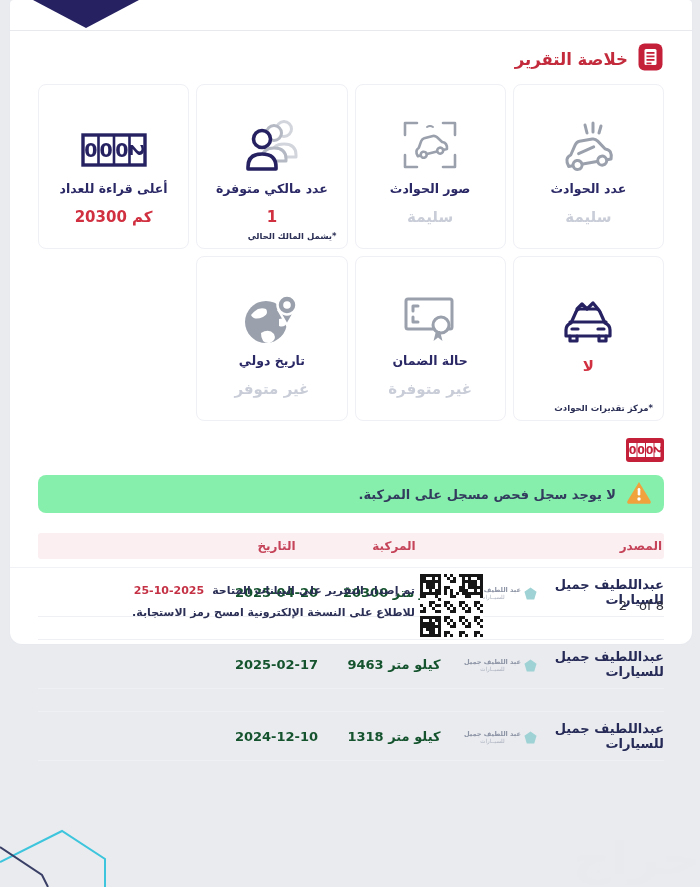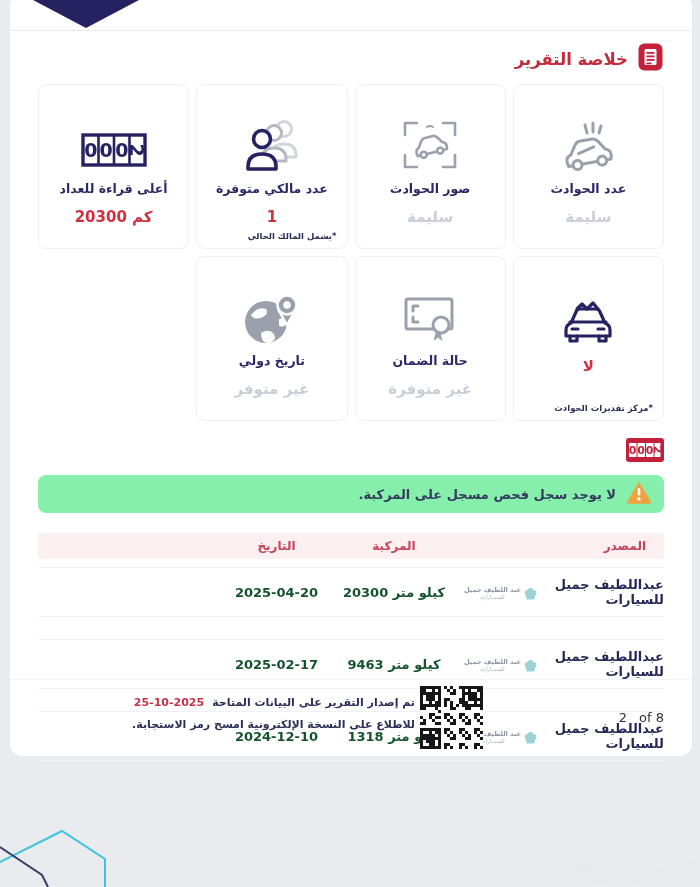--- a/index.html
+++ b/index.html
@@ -2,21 +2,21 @@
 <html><head>
 <meta charset="utf-8">
 <style>
   html,body{margin:0;padding:0}
   body{
     width:700px;height:887px;position:relative;overflow:hidden;
     background:#e9ebef;
     font-family:"DejaVu Sans",sans-serif;
   }
   .sheet{
-    position:absolute;left:10px;top:0;width:682px;height:756px;
+    position:absolute;left:10px;top:0;width:682px;height:644px;
     background:#ffffff;border-radius:4px 4px 12px 12px;
     box-shadow:0 0 0 1px #e7e9ee;z-index:1;
   }
   .topband{height:30px;border-bottom:1px solid #e7e9ed;position:relative}
   .chevron{position:absolute;left:23px;top:0}
   .content{padding:0 28px}
 
   .sec1{display:flex;direction:rtl;align-items:center;gap:9px;margin-top:12px;height:32px}
   .sec1 .t{color:#c32b3c;font-size:16.5px;font-weight:bold}
 
@@ -34,21 +34,21 @@
   .sec2 .t{color:#c32b3c;font-size:15px;font-weight:bold}
 
   .warnbar{margin-top:9px;background:#86efac;border-radius:8px;height:38px;
     display:flex;direction:rtl;align-items:center;gap:10px;padding:0 12px}
   .warnbar .t{color:#333c5e;font-size:13px;font-weight:600}
 
   .table{margin-top:20px}
   .thead{display:grid;direction:rtl;grid-template-columns:200px 140px 95px 1fr;
     background:#fbeff2;height:26px;align-items:center;border-radius:3px}
   .th{color:#c64459;font-size:12px;font-weight:bold}
-  .th.src{padding-right:18px;}
+  .th.src{padding-right:2px;}
   .th.c{text-align:center}
   .trow{display:grid;direction:rtl;grid-template-columns:200px 140px 95px 1fr;
     height:48px;margin:8px 0 22px;border-top:1px solid #eef0f4;border-bottom:1px solid #eef0f4;align-items:center}
   .td.src{display:flex;direction:rtl;align-items:center;gap:7px}
   .srcname{color:#262a56;font-size:13px;font-weight:bold}
   .brandlogo{display:flex;direction:rtl;align-items:center;gap:3px;margin-top:2px}
   .logotxt{display:flex;flex-direction:column;align-items:center;line-height:1.25}
   .lt1{font-size:6.5px;color:#8d94a5;font-weight:bold;white-space:nowrap}
   .lt2{font-size:5.5px;color:#aab0bd;white-space:nowrap}
   .num{color:#14532d;font-size:13px;font-weight:bold;text-align:center;direction:ltr}

